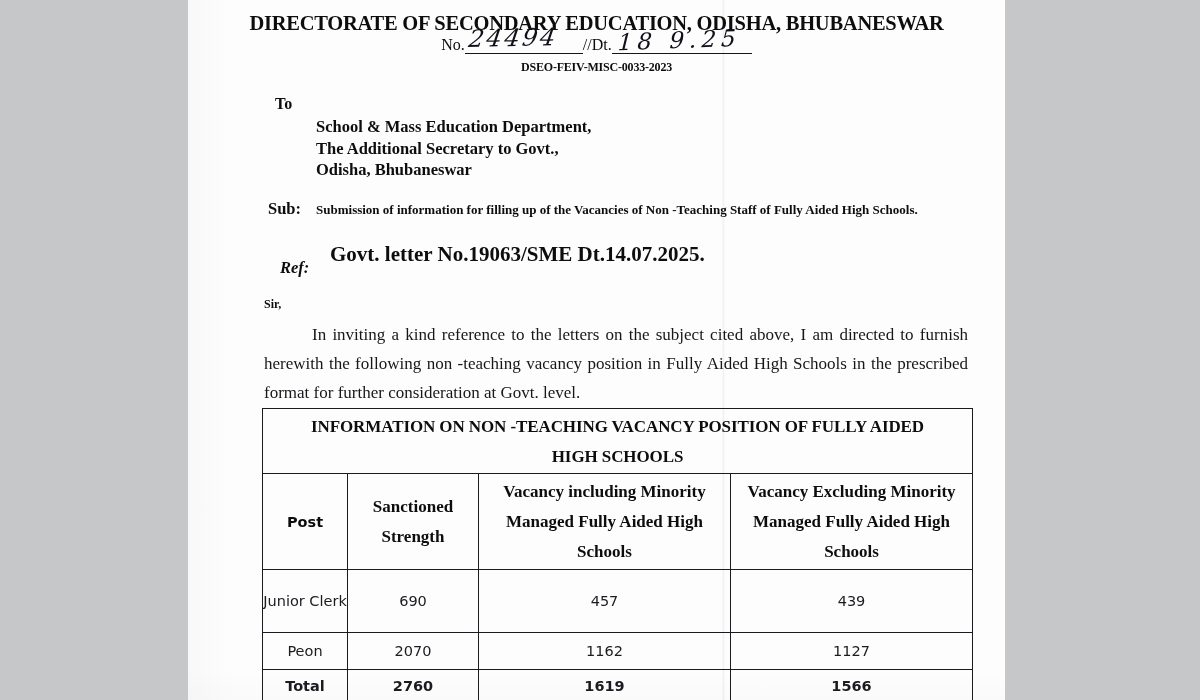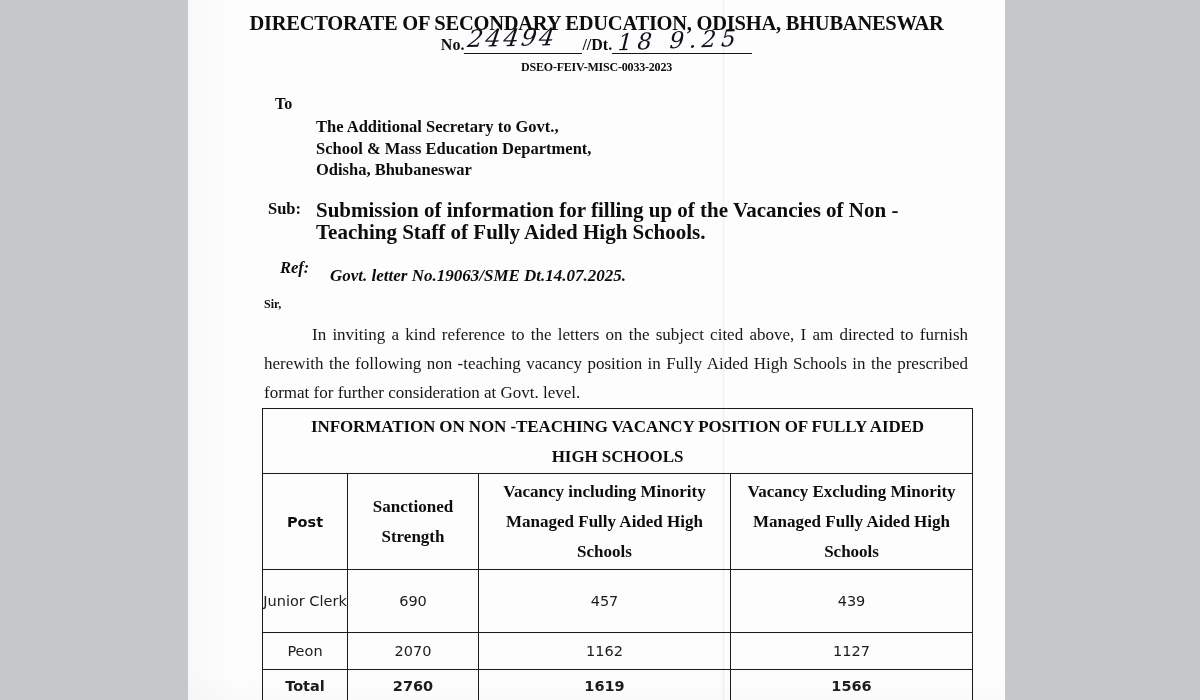--- a/index.html
+++ b/index.html
@@ -70,21 +70,21 @@
   .no-line {
     position: absolute;
     left: 0;
     top: 36px;
     width: 817px;
     text-align: center;
     font-size: 16px;
     font-weight: bold;
     white-space: nowrap;
   }
-  .no-line .lbl { font-weight: bold; }
+  .no-line .lbl { font-weight: normal; }
   .rule {
     display: inline-block;
     border-bottom: 1.6px solid #15151a;
     position: relative;
     vertical-align: bottom;
   }
   .rule.r1 { width: 118px; }
   .rule.r2 { width: 140px; }
   .hand {
     position: absolute;
@@ -144,39 +144,38 @@
     font-weight: bold;
     font-size: 16.5px;
     text-align: right;
   }
   .sub-text {
     position: absolute;
     left: 128px;
     top: 199px;
     width: 660px;
     font-weight: bold;
-    font-size: 21px;
+    font-size: 13px;
     line-height: 22px;
   }
   .ref-label {
     position: absolute;
     left: 92px;
     top: 258px;
     font-weight: bold;
     font-size: 16.5px;
     font-style: italic;
   }
   .ref-text {
     position: absolute;
     left: 142px;
-    top: 266px;
-    font-weight: bold;
-    font-size: 17px;
-    white-space: nowrap;
-    font-style: italic;
+    top: 242px;
+    font-weight: bold;
+    font-size: 21px;
+    white-space: nowrap;
   }
 
   
   .sir {
     position: absolute;
     left: 76px;
     top: 297px;
     font-weight: bold;
     font-size: 12px;
   }
@@ -262,22 +261,22 @@
       <div class="doc-title">DIRECTORATE OF SECONDARY EDUCATION, ODISHA, BHUBANESWAR</div>
 
       <div class="no-line">
         <span class="lbl">No.</span><span class="rule r1"><span class="hand">24494</span></span><span class="lbl">//Dt.</span><span class="rule r2"><span class="hand date">18 9.25</span></span>
       </div>
 
       <div class="file-no">DSEO-FEIV-MISC-0033-2023</div>
 
       <div class="to-label">To</div>
       <div class="to-addr">
+        <div>School &amp; Mass Education Department,</div>
         <div>The Additional Secretary to Govt.,</div>
-        <div>School &amp; Mass Education Department,</div>
         <div>Odisha, Bhubaneswar</div>
       </div>
 
       <div class="sub-label">Sub:</div>
       <div class="sub-text">Submission of information for filling up of the Vacancies of Non -Teaching Staff of Fully Aided High Schools.</div>
 
       <div class="ref-label">Ref:</div>
       <div class="ref-text">Govt. letter No.19063/SME Dt.14.07.2025.</div>
 
       <div class="sir">Sir,</div>

